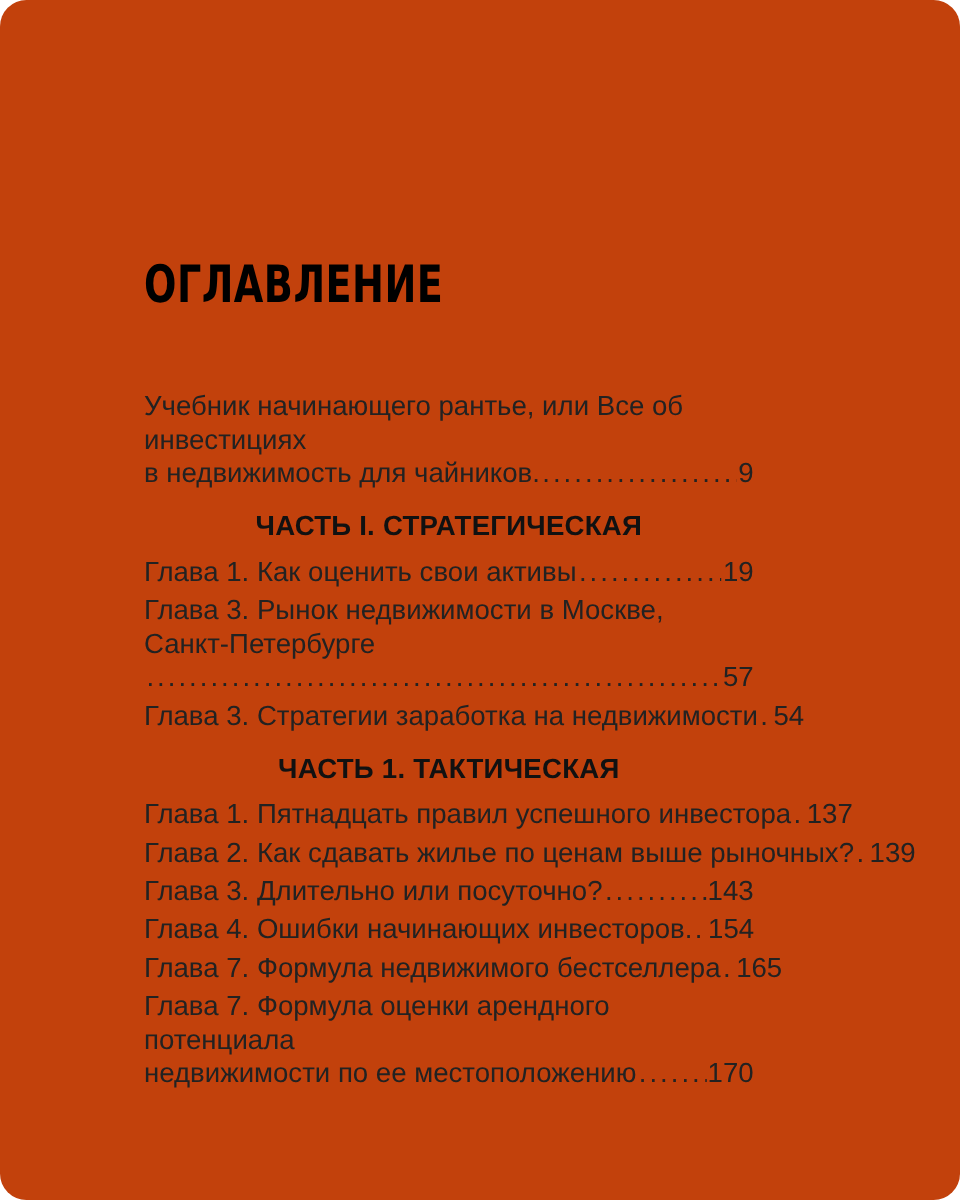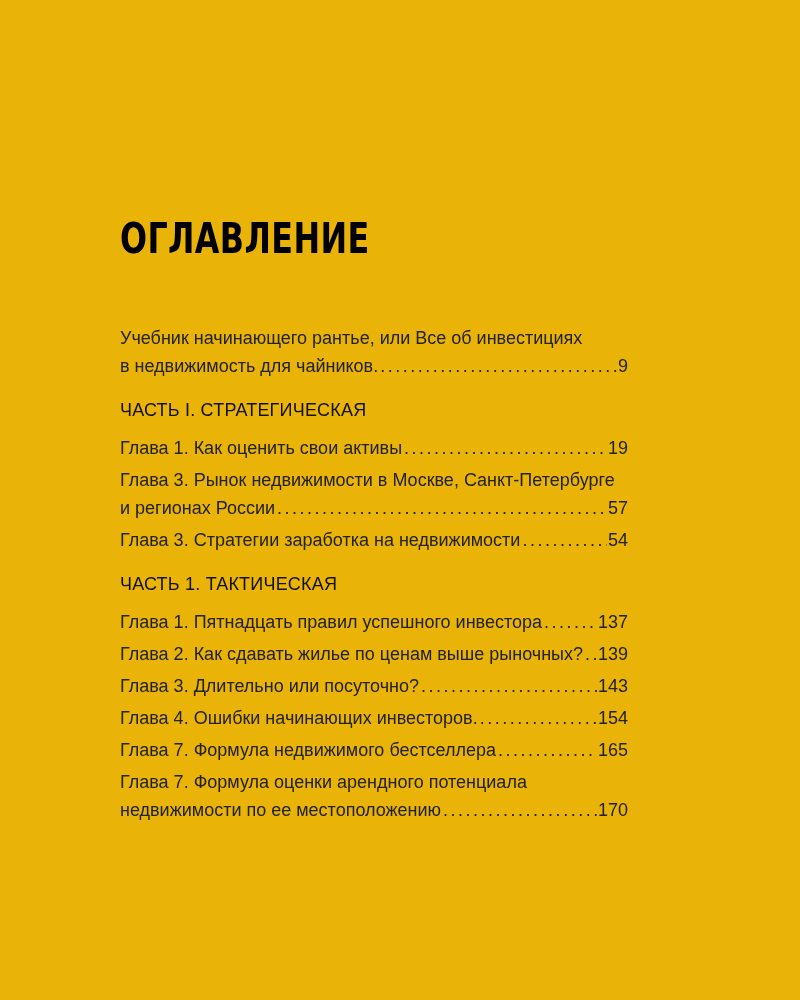--- a/index.html
+++ b/index.html
@@ -10,21 +10,22 @@
   body {
     width: 800px;
     height: 1000px;
     position: relative;
     overflow: hidden;
     font-family: "Liberation Sans", sans-serif;
   }
   .page {
     position: absolute;
     inset: 0;
-    background: #eab308;
+    background: #c2410c;
+    border-radius: 22px;
   }
   .page-title {
     position: absolute;
     left: 120px;
     top: 217px;
     margin: 0;
     font-family: "DejaVu Sans", sans-serif;
     font-size: 43px;
     font-weight: bold;
     line-height: 1;
@@ -32,26 +33,26 @@
     white-space: nowrap;
     letter-spacing: 0.5px;
     transform: scaleX(0.74);
     transform-origin: left top;
   }
   .toc {
     position: absolute;
     left: 120px;
     top: 324px;
     width: 508px;
-    font-size: 18px;
+    font-size: 23px;
     color: #222222;
   }
   .part-heading {
-    text-align: left;
-    font-weight: normal;
+    text-align: center;
+    font-weight: bold;
     color: #111111;
     line-height: 28px;
     margin: 16px 0 10px 0;
     letter-spacing: 0.2px;
   }
   .toc-entry {
     margin-bottom: 4px;
   }
   .entry-line {
     line-height: 28px;
@@ -100,21 +101,20 @@
       <div class="toc-entry">
         <div class="entry-line last-line">
           <span class="line-text">Глава 1. Как оценить свои активы</span>
           <span class="dot-leader"></span>
           <span class="page-num">19</span>
         </div>
       </div>
       <div class="toc-entry">
         <div class="entry-line">Глава 3. Рынок недвижимости в Москве, Санкт-Петербурге</div>
         <div class="entry-line last-line">
-          <span class="line-text">и регионах России</span>
           <span class="dot-leader"></span>
           <span class="page-num">57</span>
         </div>
       </div>
       <div class="toc-entry">
         <div class="entry-line last-line">
           <span class="line-text">Глава 3. Стратегии заработка на недвижимости</span>
           <span class="dot-leader"></span>
           <span class="page-num">54</span>
         </div>

